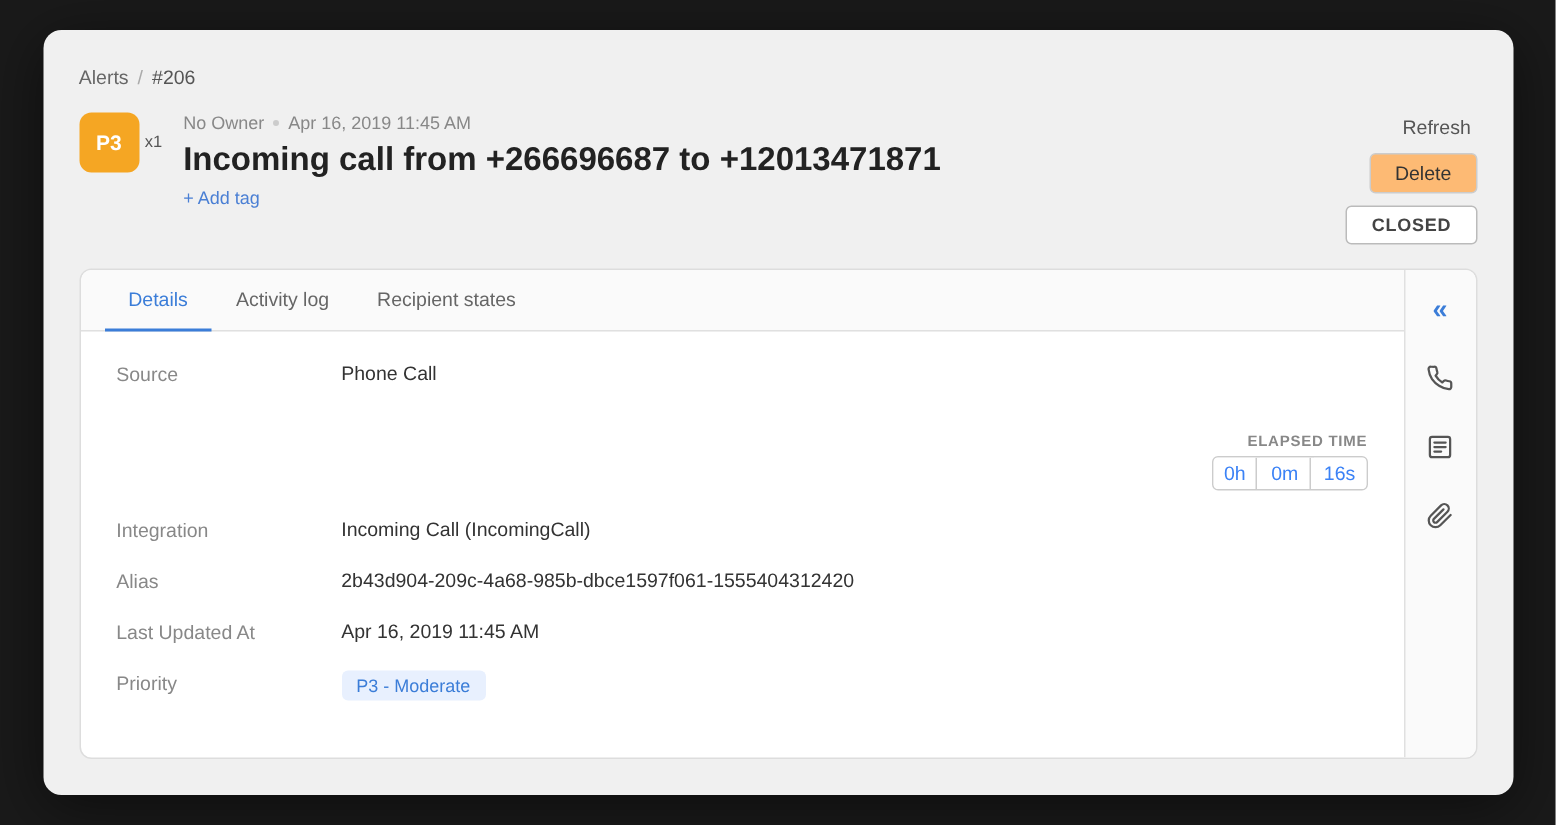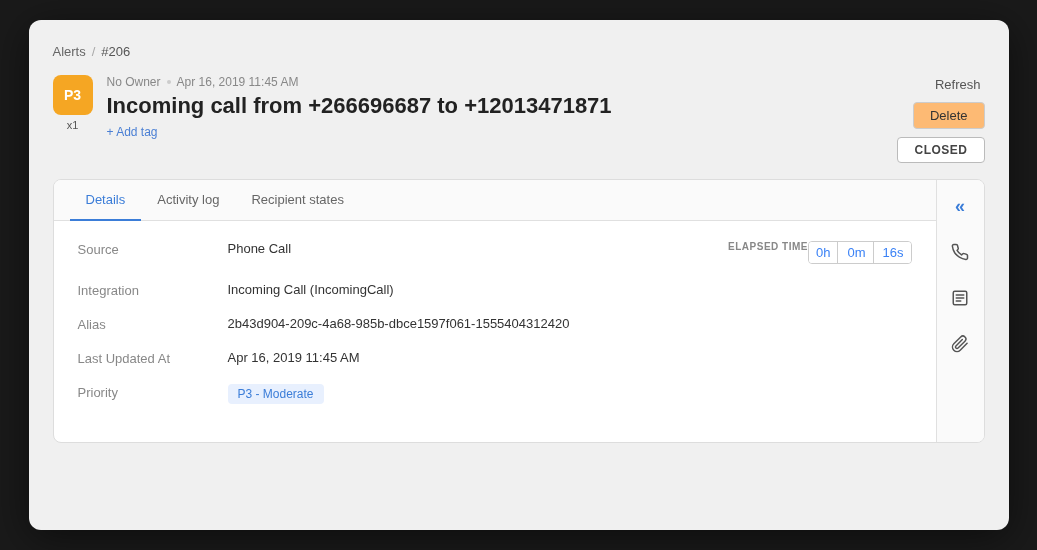--- a/index.html
+++ b/index.html
@@ -38,21 +38,20 @@
       justify-content: space-between;
       margin-bottom: 8px;
     }
     .header-left {
       display: flex;
       align-items: flex-start;
       gap: 14px;
     }
     .avatar-badge {
       display: flex;
-      flex-direction: column;
       align-items: center;
       gap: 4px;
     }
     .avatar {
       width: 40px;
       height: 40px;
       background: #f5a623;
       border-radius: 8px;
       display: flex;
       align-items: center;
@@ -185,21 +184,23 @@
       flex: 1;
     }
     .source-row {
       display: flex;
       align-items: flex-start;
       width: 100%;
     }
     .elapsed-box {
       margin-left: auto;
       display: flex;
-      align-items: flex-start;
+      flex-direction: column;
+      align-items: flex-end;
+      margin-top: 48px;
     }
     .elapsed-label {
       font-size: 10px;
       color: #888;
       letter-spacing: 0.5px;
       font-weight: 600;
       margin-bottom: 4px;
     }
     .elapsed-time {
       display: flex;

